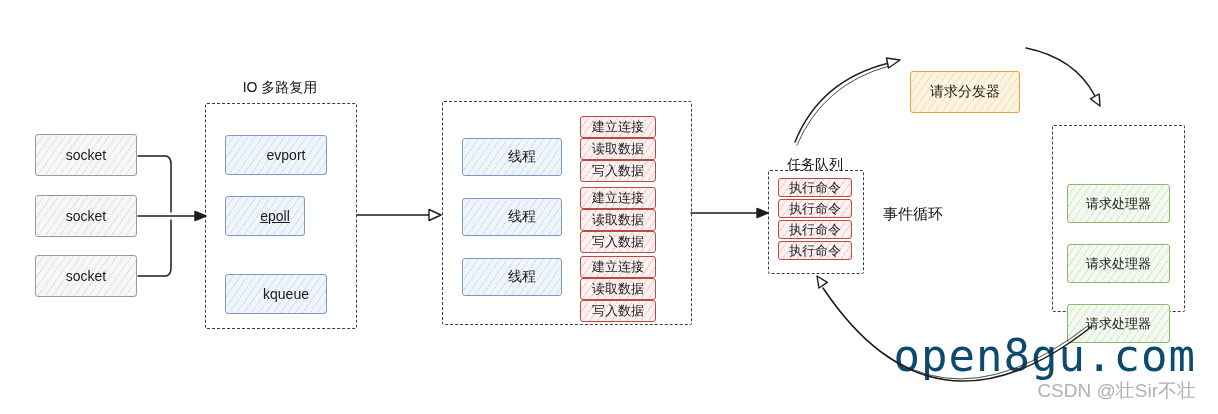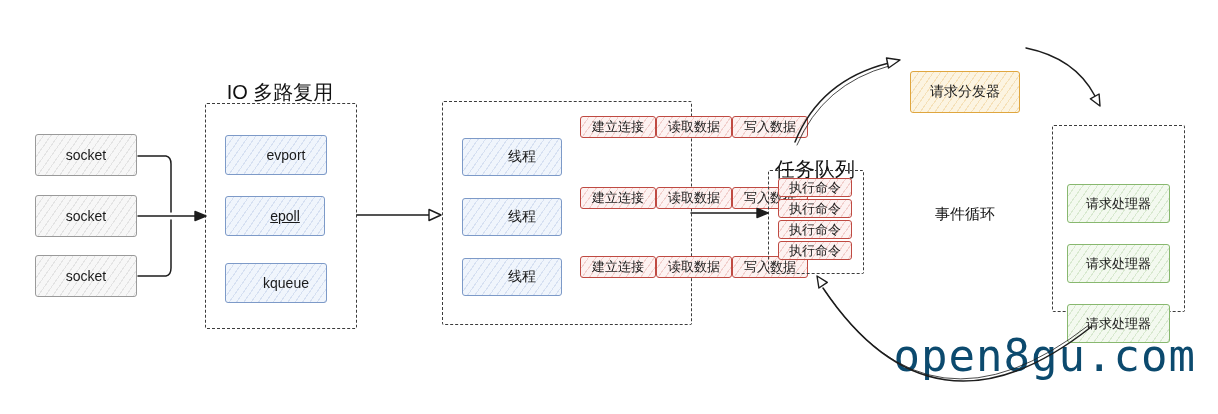--- a/index.html
+++ b/index.html
@@ -15,59 +15,60 @@
     background-image:repeating-linear-gradient(125deg,rgba(150,150,150,0.20) 0 1px,transparent 1px 6px);}
   .hatch-blue{background-color:#f0f5fc;border:1.4px solid #7d9ac8;
     background-image:repeating-linear-gradient(125deg,rgba(110,140,200,0.20) 0 1px,transparent 1px 6px);padding-left:20px;}
   .hatch-red{background-color:#fdf2f1;border:1.4px solid #bf4a42;
     background-image:repeating-linear-gradient(125deg,rgba(196,70,60,0.20) 0 1px,transparent 1px 6px);}
   .hatch-green{background-color:#f3f9ef;border:1.4px solid #88b86f;
     background-image:repeating-linear-gradient(125deg,rgba(120,175,95,0.22) 0 1px,transparent 1px 6px);margin-top:46px;}
   .hatch-orange{background-color:#fcf4e1;border:1.4px solid #dfa63f;
     background-image:repeating-linear-gradient(125deg,rgba(225,165,60,0.25) 0 1px,transparent 1px 6px);margin-top:36px;}
   .ops .node{position:relative;width:76px;height:22px;font-size:13px;border-radius:3px;}
-  .ops{display:flex;flex-direction:row;text-align:center;}
+  .ops{display:flex;flex-direction:column;text-align:center;}
   .cmd{font-size:13px;text-align:right;}
-  .title{position:absolute;font-size:20px;text-align:center;color:#111;}
+  .title{position:absolute;font-size:14px;text-align:center;color:#111;}
   .svg-layer{position:absolute;left:0;top:0;z-index:5;pointer-events:none;}
   .wm1{position:absolute;right:22px;top:330px;font-family:"DejaVu Sans Mono",monospace;
        font-size:44px;color:#0c4a6e;letter-spacing:1px;z-index:1;}
   .wm2{position:absolute;right:22px;top:378px;font-size:19px;color:#b2b2b2;z-index:1;
        font-family:"Liberation Sans",sans-serif;}
   .boxes{z-index:2;}
 </style>
 </head>
 <body>
 
 <div class="stage">
 
   <div class="wm1">open8gu.com</div>
+  <div class="wm2">CSDN @壮Sir不壮</div>
 
   <div class="title" style="left:205px;top:79px;width:150px;">IO 多路复用</div>
   <div class="title" style="left:768px;top:145px;width:94px;margin-top:11px;">任务队列</div>
-  <div class="title" style="left:915px;top:205px;width:100px;font-size:15px;">事件循环</div>
+  <div class="title" style="left:863px;top:205px;width:100px;font-size:15px;">事件循环</div>
 
   <div class="node hatch-gray boxes" style="left:35px;top:134px;width:102px;height:42px;">
     <span>socket</span>
     </div>
   <div class="node hatch-gray boxes" style="left:35px;top:195px;width:102px;height:42px;">
     <span>socket</span>
     </div>
   <div class="node hatch-gray boxes" style="left:35px;top:255px;width:102px;height:42px;">
     <span>socket</span>
     </div>
 
   <div class="group boxes" style="left:205px;top:103px;width:150px;height:224px;"></div>
   <div class="node hatch-blue boxes" style="left:225px;top:135px;width:102px;height:40px;">
     <span>evport</span>
     </div>
-  <div class="node hatch-blue boxes" style="left:225px;top:196px;width:100px;height:40px;text-decoration:underline;">
+  <div class="node hatch-blue boxes" style="left:225px;top:196px;width:80px;height:40px;text-decoration:underline;">
     <span>epoll</span>
     </div>
-  <div class="node hatch-blue boxes" style="left:225px;top:263px;width:102px;height:40px;text-align:center;">
+  <div class="node hatch-blue boxes" style="left:225px;top:274px;width:102px;height:40px;text-align:center;">
     <span>kqueue</span>
     </div>
 
   <div class="group boxes" style="left:442px;top:101px;width:248px;height:222px;"></div>
   <div class="node hatch-blue boxes" style="left:462px;top:138px;width:100px;height:38px;">
     <span>线程</span>
     </div>
   <div class="node hatch-blue boxes" style="left:462px;top:198px;width:100px;height:38px;">
     <span>线程</span>
     </div>

